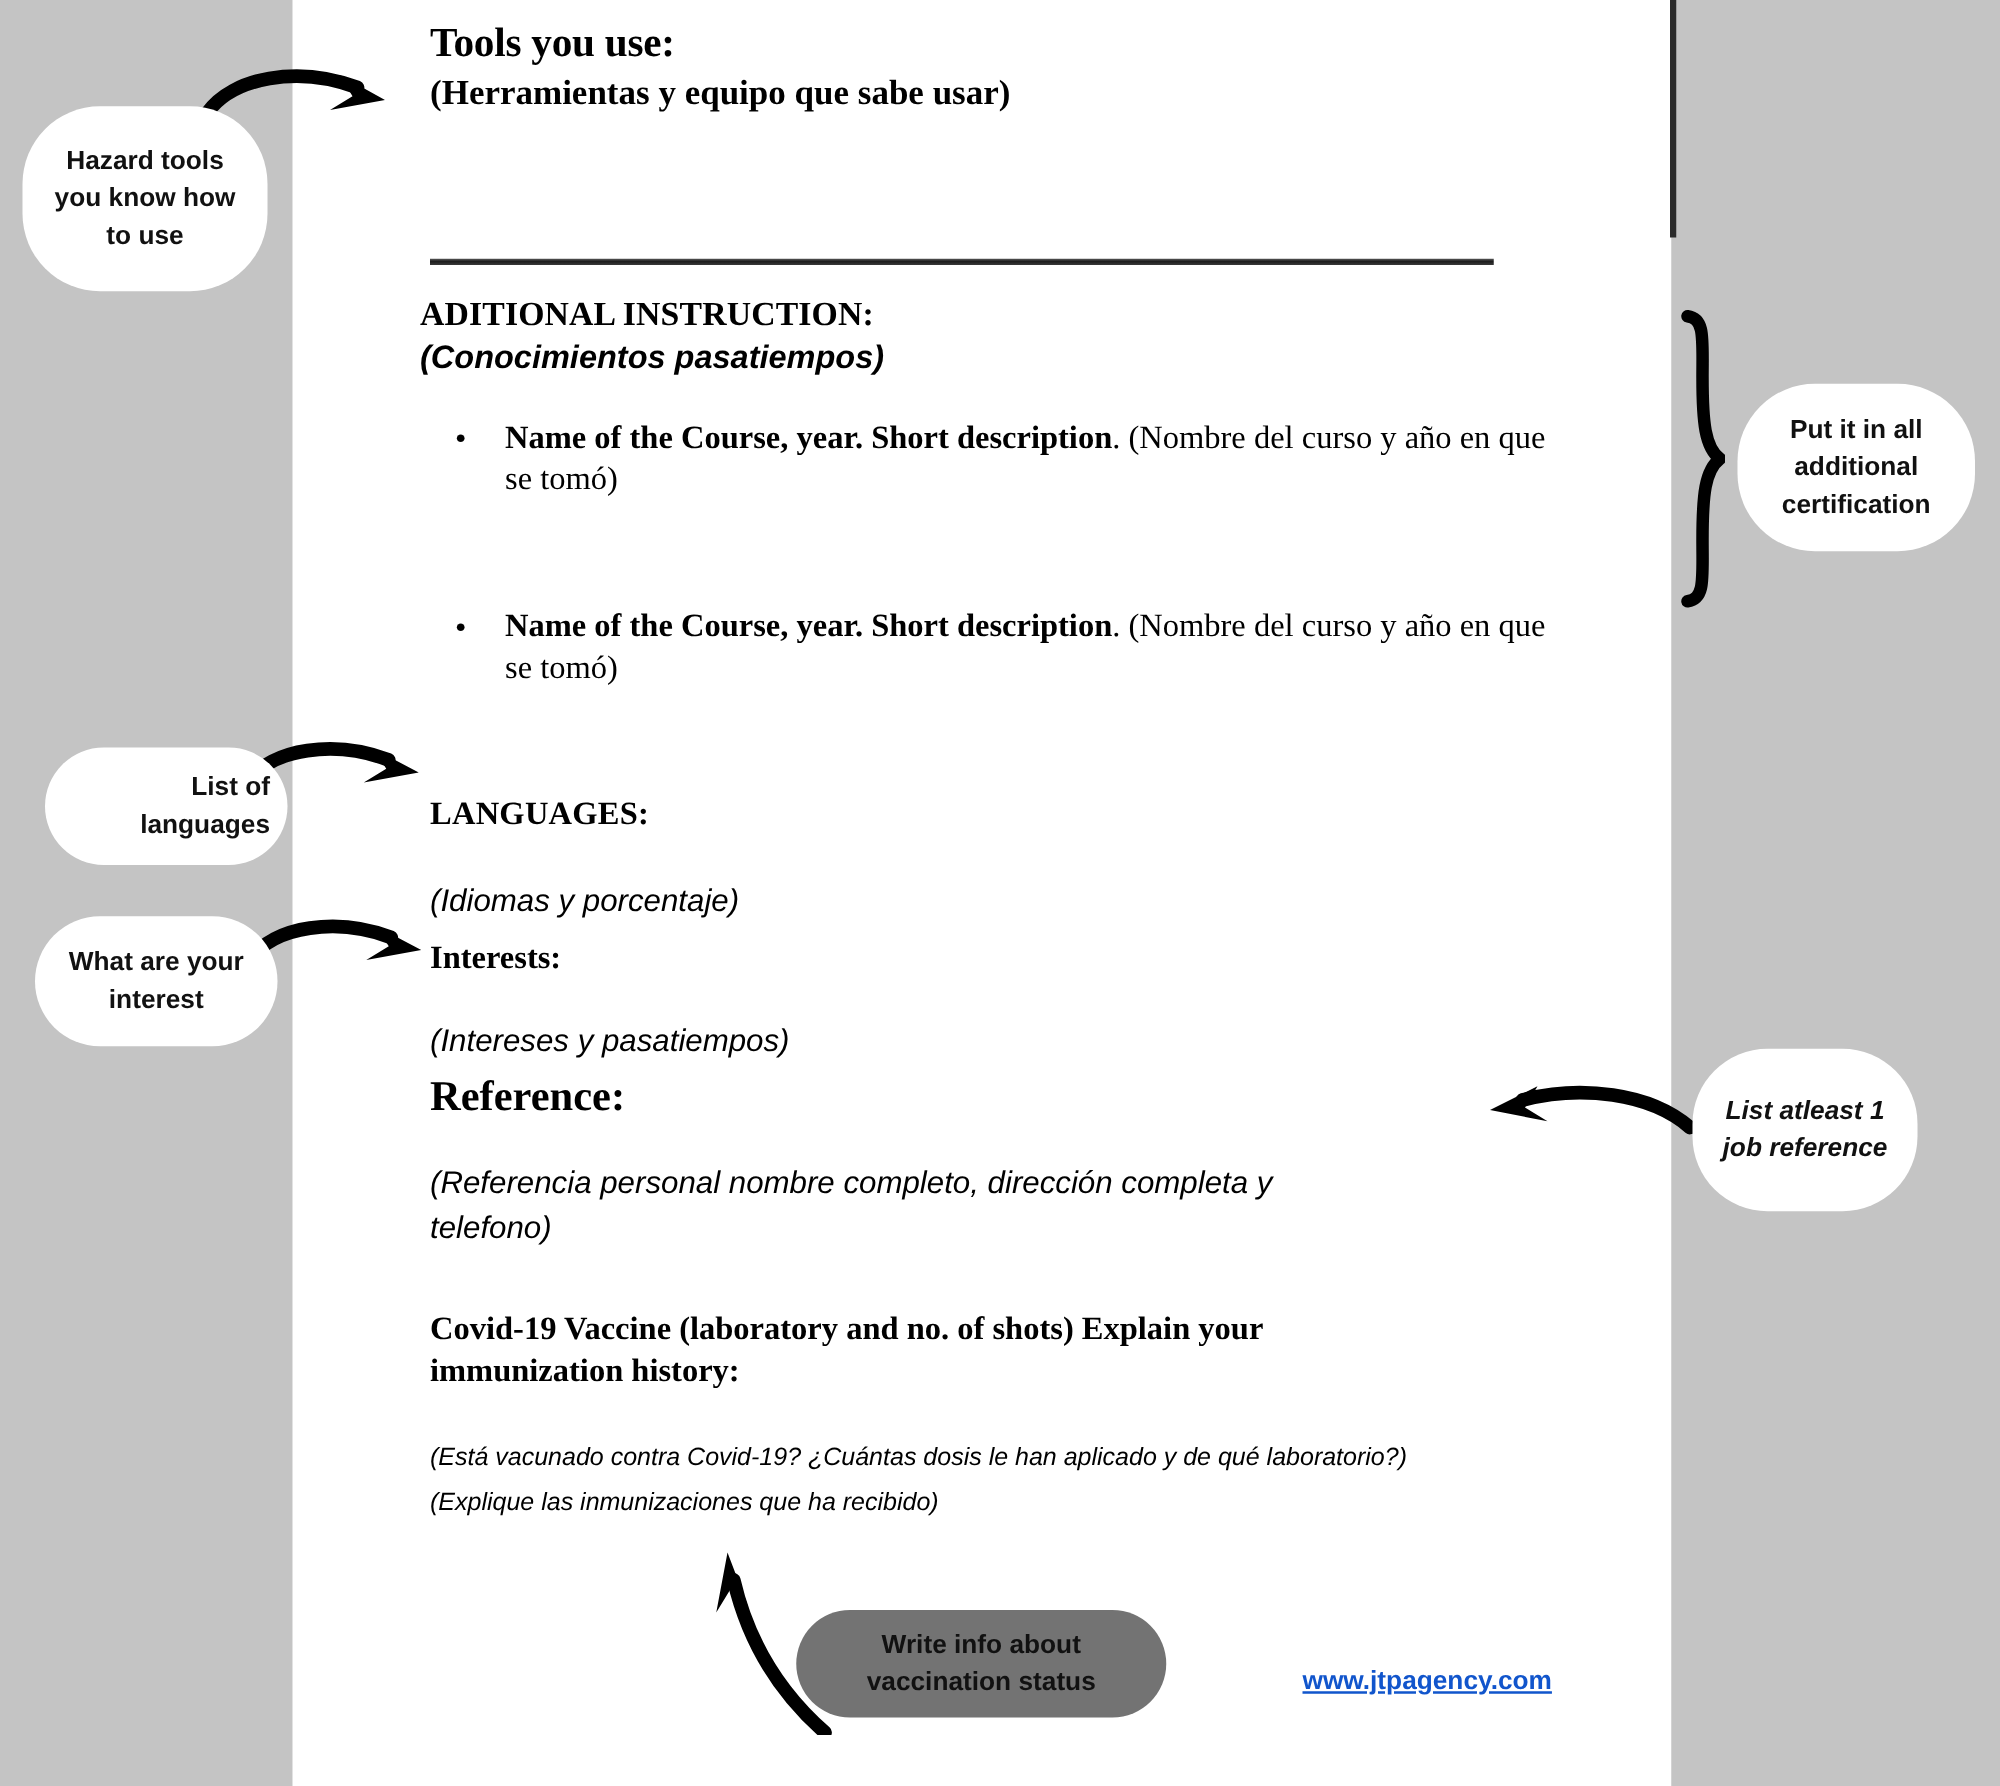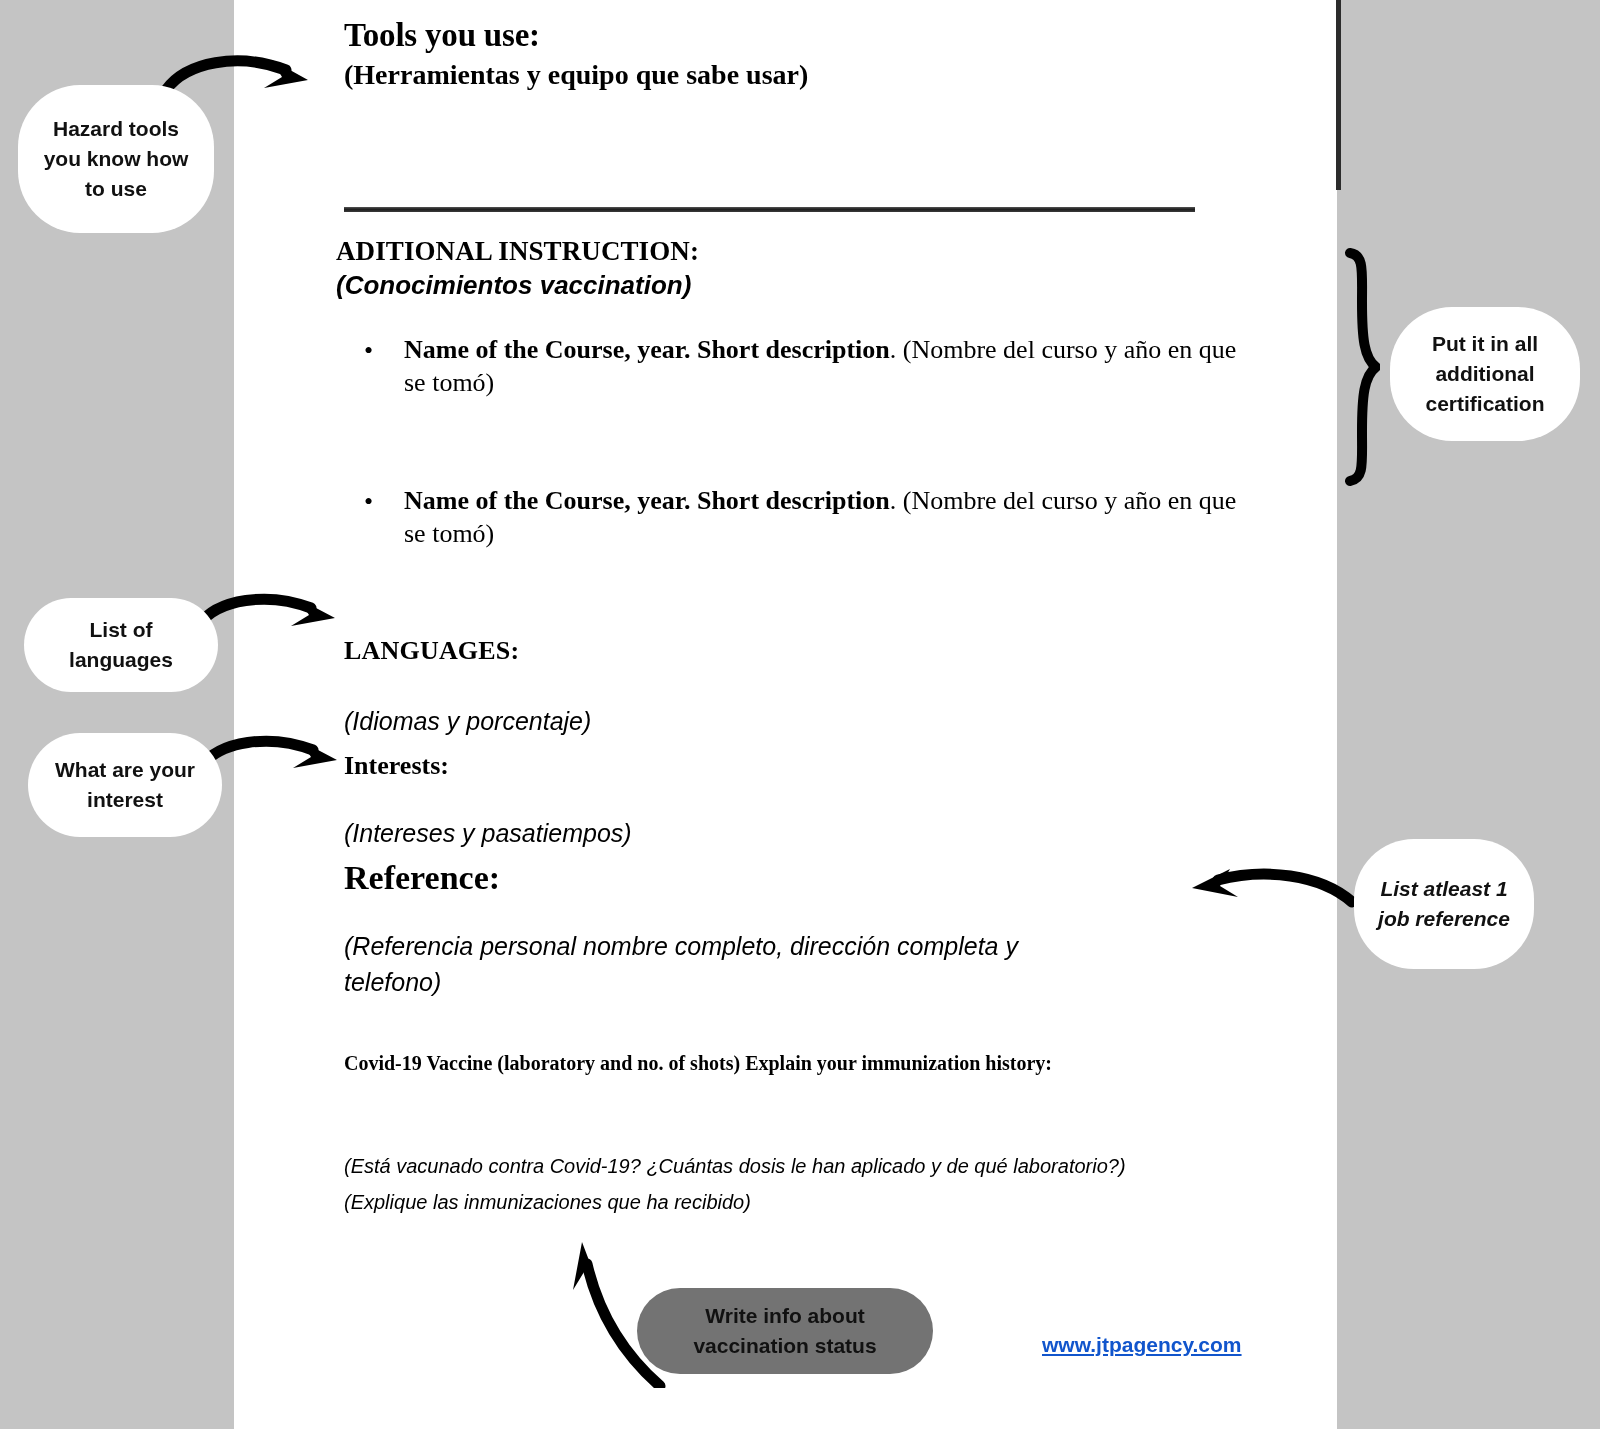--- a/index.html
+++ b/index.html
@@ -106,21 +106,21 @@
   }
   #bullet-1 { top: 333px; }
   #bullet-2 { top: 484px; }
 
   #lang-en  { left: 344px; top: 634px; font-size: 26px; line-height: 34px; font-weight: bold; letter-spacing: .2px; }
   #lang-es  { left: 344px; top: 670px; font-size: 25px; line-height: 34px; }
   #int-en   { left: 344px; top: 749px; font-size: 26px; line-height: 34px; font-weight: bold; }
   #int-es   { left: 344px; top: 782px; font-size: 25px; line-height: 34px; }
   #ref-en   { left: 344px; top: 861px; font-size: 34px; line-height: 34px; font-weight: bold; }
   #ref-es   { left: 344px; top: 894px; width: 760px; font-size: 25px; line-height: 36px; }
-  #covid-en { left: 344px; top: 1046px; width: 730px; font-size: 20px; line-height: 34px; font-weight: bold; }
+  #covid-en { left: 344px; top: 1046px; width: 730px; font-size: 26px; line-height: 34px; font-weight: bold; }
   #covid-es { left: 344px; top: 1114px; width: 820px; font-size: 20px; line-height: 36px; }
 
   #site-url {
     position: absolute;
     left: 1042px; top: 1333px;
     font-family: "Liberation Sans", sans-serif;
     font-size: 21px;
     font-weight: bold;
     color: #1155cc;
     text-decoration: underline;
@@ -137,21 +137,21 @@
     font-size: 21px;
     line-height: 30px;
     text-align: center;
     display: flex;
     align-items: center;
     justify-content: center;
     padding: 20px 14px;
     z-index: 6;
   }
   #callout-hazard      { left: 18px;   top: 85px;  width: 196px; height: 148px; border-radius: 62px; }
-  #callout-languages   { left: 24px;   top: 598px; width: 194px; height: 94px;  border-radius: 54px; }
+  #callout-languages   { left: 36px;   top: 598px; width: 194px; height: 94px;  border-radius: 54px; text-align: right; }
   #callout-interest    { left: 28px;   top: 733px; width: 194px; height: 104px; border-radius: 58px; }
   #callout-additional  { left: 1390px; top: 307px; width: 190px; height: 134px; border-radius: 62px; }
   #callout-reference   { left: 1354px; top: 839px; width: 180px; height: 130px; border-radius: 60px; font-style: italic; }
   #callout-vaccination {
     left: 637px; top: 1288px; width: 296px; height: 86px;
     border-radius: 44px; background: #737373; font-size: 21px;
   }
 
   
   .deco {
@@ -166,21 +166,21 @@
 <div id="doc-page"></div>
 <div id="doc-page-right-border"></div>
 
 <div class="doc-text ser-b" id="title-en"><span>Tools you use</span><span class="colon">:</span></div>
 
 <div class="doc-text ser-b" id="title-es">(Herramientas y equipo que sabe usar)</div>
 
 <div id="hrule"></div>
 
 <div class="doc-text ser-b" id="addl-en">ADITIONAL INSTRUCTION:</div>
-<div class="doc-text sans-bi" id="addl-es">(Conocimientos vaccination)</div>
+<div class="doc-text sans-bi" id="addl-es">(Conocimientos pasatiempos)</div>
 
 <div class="bullet-row" id="bullet-1">
   <span class="dot ser-r">•</span>
   <span class="btext"><b class="ser-b">Name of the Course, year. Short description</b><span class="ser-r">. (Nombre del curso y año en que se tomó)</span></span>
 </div>
 
 <div class="bullet-row" id="bullet-2">
   <span class="dot ser-r">•</span>
   <span class="btext"><b class="ser-b">Name of the Course, year. Short description</b><span class="ser-r">. (Nombre del curso y año en que se tomó)</span></span>
 </div>

